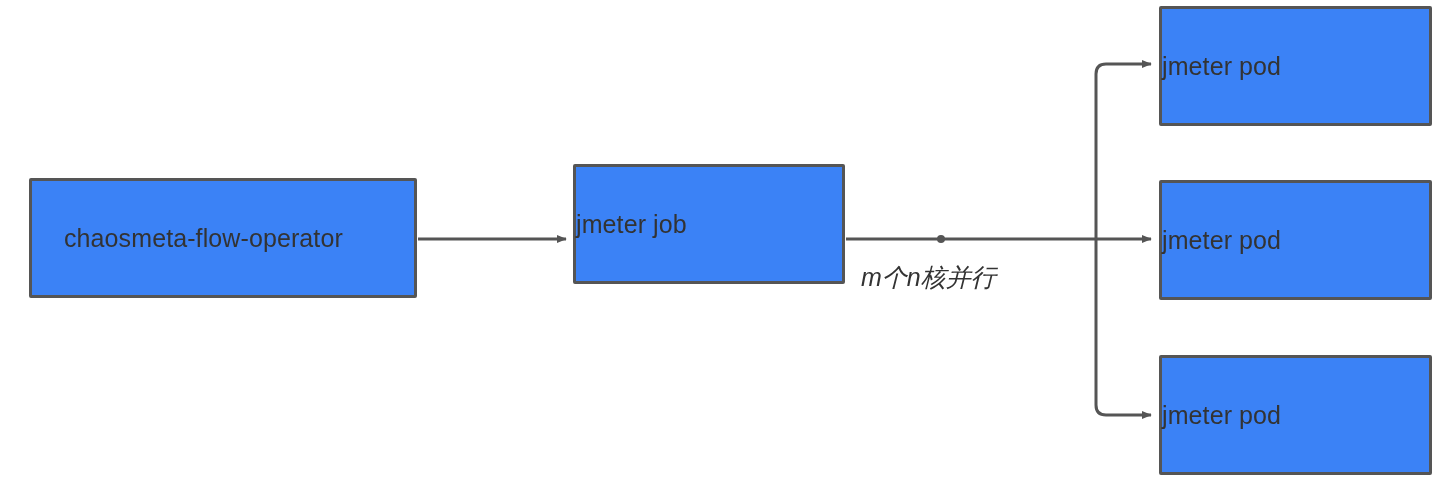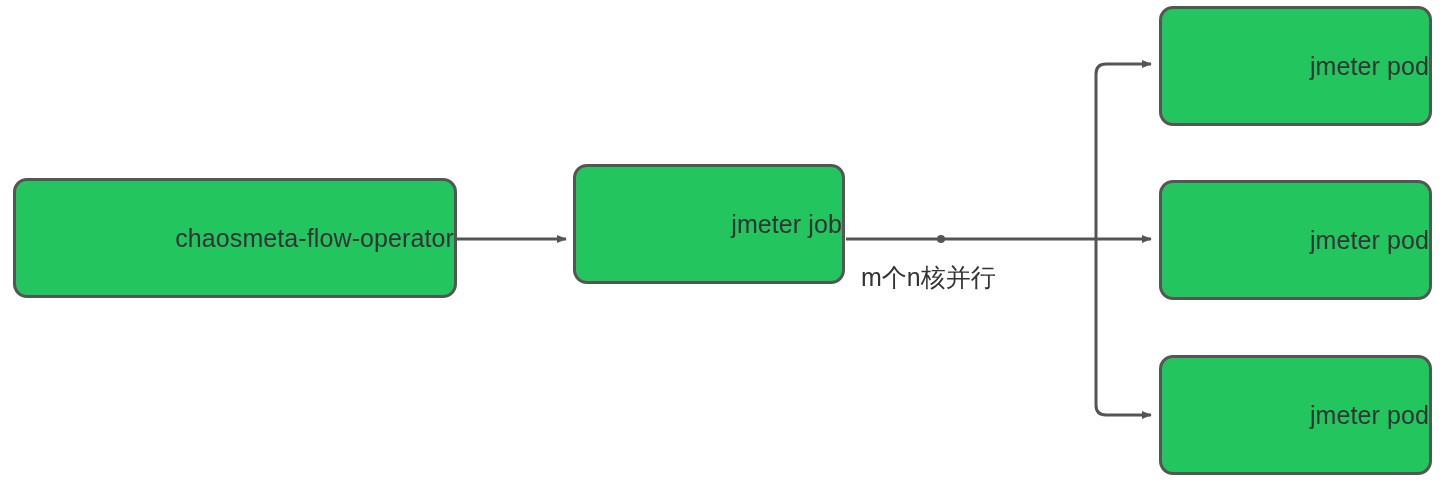--- a/index.html
+++ b/index.html
@@ -19,52 +19,52 @@
   #edges {
     position: absolute;
     left: 0;
     top: 0;
     width: 1440px;
     height: 480px;
   }
   .node {
     position: absolute;
     box-sizing: border-box;
-    background: #22c55e;
+    background: #3b82f6;
     border: 3px solid #555555;
-    border-radius: 14px;
+    border-radius: 2px;
     display: flex;
     align-items: center;
-    justify-content: flex-end;
+    justify-content: flex-start;
     z-index: 2;
   }
   .node-label {
     color: #333333;
     font-size: 25px;
     line-height: 1.2;
     letter-spacing: 0.1px;
     white-space: nowrap;
     text-align: center;
   }
   .edge-label {
     position: absolute;
     color: #333333;
     font-size: 25px;
     line-height: 1.2;
     white-space: nowrap;
     z-index: 3;
     background: transparent;
   }
   
-  #node-operator { left: 13px;   top: 178px; width: 444px; height: 120px; }
+  #node-operator { left: 29px;   top: 178px; width: 388px; height: 120px; padding-left: 32px; }
   #node-job      { left: 573px;  top: 164px; width: 272px; height: 120px; }
   #node-pod-1    { left: 1159px; top: 6px;   width: 273px; height: 120px; }
   #node-pod-2    { left: 1159px; top: 180px; width: 273px; height: 120px; }
   #node-pod-3    { left: 1159px; top: 355px; width: 273px; height: 120px; }
-  #edge-label-parallel { left: 861px; top: 262px; }
+  #edge-label-parallel { left: 861px; top: 262px; font-style: italic; }
 </style>
 </head>
 <body>
 
 <div id="canvas">
 
   <svg id="edges" viewBox="0 0 1440 480" width="1440" height="480" xmlns="http://www.w3.org/2000/svg">
     <defs>
       <marker id="arrowhead" markerWidth="10" markerHeight="8" refX="9.2" refY="4" orient="auto" markerUnits="userSpaceOnUse">
         <path d="M 0 0 L 10 4 L 0 8 z" fill="#555555"></path>

